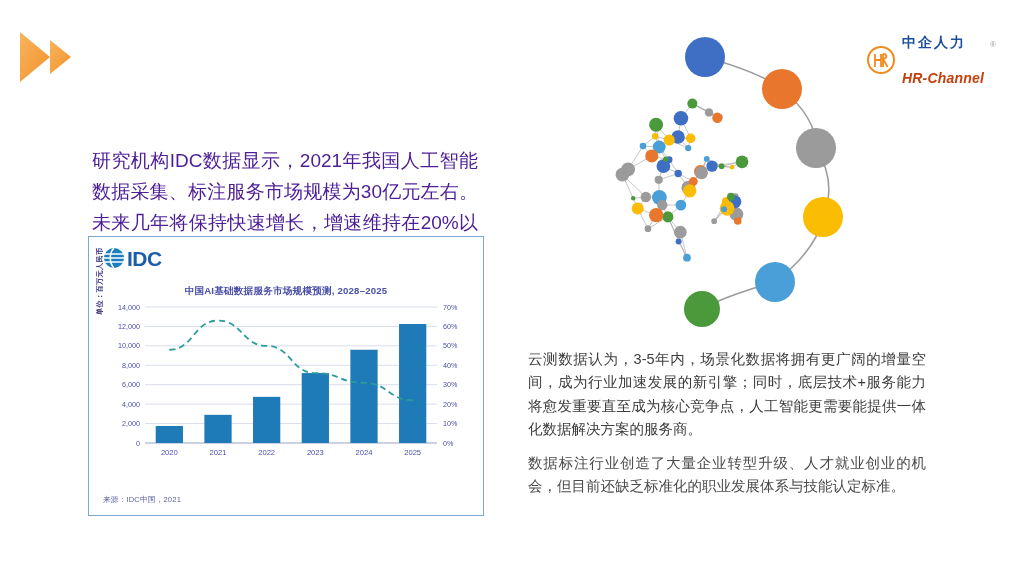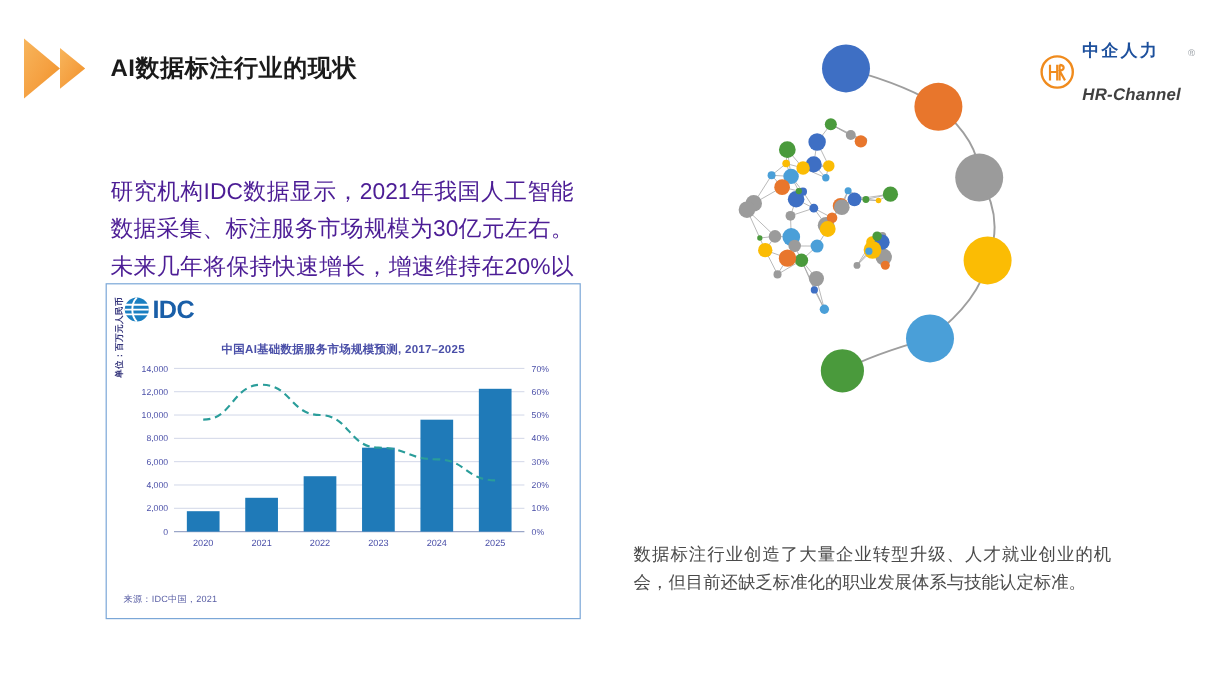--- a/index.html
+++ b/index.html
@@ -17,21 +17,21 @@
     position:absolute;left:92px;top:43px;
     font-size:20px;font-weight:bold;color:#1a1a1a;letter-spacing:.5px;
     white-space:nowrap;
   }
 
   
   .brand{position:absolute;right:28px;top:38px;height:44px;display:flex;align-items:center;gap:6px;text-align:center;}
   .brand-mark{width:30px;height:30px;flex:0 0 auto;}
   .brand-text{display:flex;flex-direction:column;justify-content:center;line-height:1;}
   .brand-cn{font-size:14px;color:#1c4f9c;font-weight:bold;letter-spacing:2px;height:16px;display:flex;align-items:center;}
-  .brand-en{font-size:14px;color:#404040;font-weight:bold;font-style:italic;letter-spacing:.2px;height:16px;display:flex;align-items:center;margin-top:20px;}
+  .brand-en{font-size:14px;color:#c2410c;font-weight:bold;font-style:italic;letter-spacing:.2px;height:16px;display:flex;align-items:center;margin-top:20px;}
   .brand-reg{font-size:8px;color:#9aa0a6;align-self:flex-start;margin-top:2px;}
 
   
   .left-para{
     position:absolute;left:92px;top:146px;width:386px;
     font-size:19px;line-height:1.62;color:#4c1d95;
     text-align:justify;
   }
 
   
@@ -85,21 +85,20 @@
       <linearGradient id="chvg" x1="0" y1="0" x2="1" y2="1">
         <stop offset="0%" stop-color="#f7b55c"></stop>
         <stop offset="55%" stop-color="#f5a142"></stop>
         <stop offset="100%" stop-color="#ef8f22"></stop>
       </linearGradient>
     </defs>
     <path d="M4 4 L4 54 L34 29 Z" fill="url(#chvg)"></path>
     <path d="M34 12 L34 46 L55 29 Z" fill="url(#chvg)"></path>
   </svg>
 
-  <div class="page-title">AI数据标注行业的现状</div>
 
   <div class="brand">
     <svg class="brand-mark" viewBox="0 0 30 30">
       <circle cx="15" cy="15" r="13" fill="none" stroke="#f08b1d" stroke-width="2"></circle>
       <path d="M9 9 L9 22 M9 15 L15 15 M15 9 L15 22" stroke="#f08b1d" stroke-width="1.8" fill="none"></path>
       <path d="M17 9 L17 22 M17 9 C21 9 22 13 17 14 L21.5 22" stroke="#f08b1d" stroke-width="1.8" fill="none"></path>
     </svg>
     <div class="brand-text">
       <span class="brand-cn">中企人力</span>
       <span class="brand-en">HR-Channel</span>
@@ -113,21 +112,21 @@
 
     <div class="idc-logo">
       <svg class="idc-mark" viewBox="0 0 22 22">
         <circle cx="11" cy="11" r="10" fill="#1a7fc1"></circle>
         <path d="M1 7 H21 M1 11 H21 M1 15 H21" stroke="#ffffff" stroke-width="1.6"></path>
         <path d="M11 1 C6 6 6 16 11 21" stroke="#ffffff" stroke-width="1.6" fill="none"></path>
       </svg>
       <span class="idc-word">IDC</span>
     </div>
 
-    <div class="chart-title">中国AI基础数据服务市场规模预测, 2017–2025</div>
+    <div class="chart-title">中国AI基础数据服务市场规模预测, 2028–2025</div>
 
     <div class="ylabel">单位：百万元人民币</div>
 
     <div class="plot-wrap">
       <svg id="chart-svg" viewBox="0 0 396 178" width="396" height="178">
           <line x1="56" y1="144" x2="348" y2="144" stroke="#9aa6c8" stroke-width="1"></line>
           <text x="51" y="146.6" text-anchor="end" font-size="7.2" fill="#4a4fa8" font-family="&quot;Liberation Sans&quot;,sans-serif">0</text>
           <line x1="56" y1="124.57142857142857" x2="348" y2="124.57142857142857" stroke="#c9cfe4" stroke-width="0.7"></line>
           <text x="51" y="127.17142857142856" text-anchor="end" font-size="7.2" fill="#4a4fa8" font-family="&quot;Liberation Sans&quot;,sans-serif">2,000</text>
           <line x1="56" y1="105.14285714285714" x2="348" y2="105.14285714285714" stroke="#c9cfe4" stroke-width="0.7"></line>
@@ -330,15 +329,16 @@
         <circle cx="88.1833528116058" cy="128.14928883985942" r="3.0617649499614563" fill="#4a9fd8"></circle>
         <circle cx="56.23396550043864" cy="195.15401163525468" r="7.210553553053436" fill="#e8762c"></circle>
         <circle cx="56.084936361718036" cy="104.74051087244735" r="6.980953028044176" fill="#4a9a3c"></circle>
         <circle cx="101.51660502039726" cy="152.76194399991303" r="6.505478640415463" fill="#9b9b9b"></circle>
         <circle cx="108.98330374706742" cy="92.45065764784049" r="4.136277891107033" fill="#9b9b9b"></circle>
         <circle cx="22.43537217646481" cy="154.71143962869183" r="6.8898671410465" fill="#9b9b9b"></circle>
         <circle cx="130.93556124958172" cy="176.8094318130536" r="3.936048842284851" fill="#4a9a3c"></circle>
       </g>
   </svg>
 
+  <div class="right-para p1">云测数据认为，3-5年内，场景化数据将拥有更广阔的增量空间，成为行业加速发展的新引擎；同时，底层技术+服务能力将愈发重要直至成为核心竞争点，人工智能更需要能提供一体化数据解决方案的服务商。</div>
   <div class="right-para p2">数据标注行业创造了大量企业转型升级、人才就业创业的机会，但目前还缺乏标准化的职业发展体系与技能认定标准。</div>
 
 </div>
 
 </body></html>

